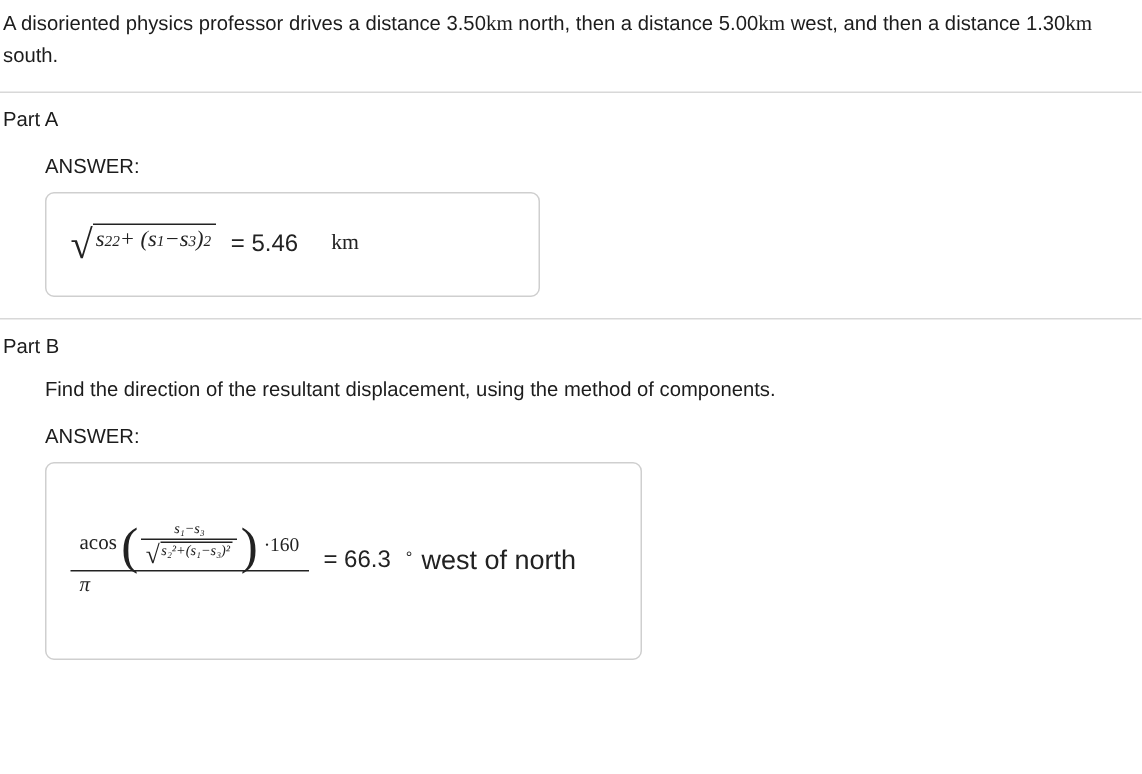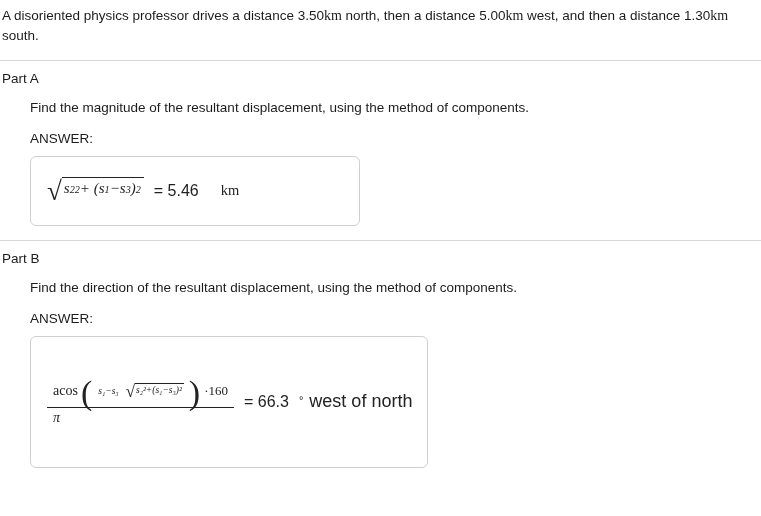--- a/index.html
+++ b/index.html
@@ -155,21 +155,21 @@
   .paren {
     font-size: 34px;
     font-family: "Liberation Serif", serif;
     line-height: 0.8;
     font-weight: 300;
     position: relative;
     top: 1px;
   }
   .inner-frac {
     display: inline-flex;
-    flex-direction: row;
+    flex-direction: column;
     align-items: center;
     margin: 0 2px;
   }
   .inner-num {
     font-size: 9.5px;
     font-style: italic;
     padding: 0 4px 1px 4px;
   }
   .inner-bar {
     border-top: 1px solid #222;
@@ -218,21 +218,20 @@
 <div class="page">
 
   <div class="problem-statement">
     <span>A disoriented physics professor drives a distance </span><span>3.50</span><span class="unit-serif">km</span><span> north, then a distance </span><span>5.00</span><span class="unit-serif">km</span><span> west, and then a distance </span><span>1.30</span><span class="unit-serif">km</span><span> south.</span>
   </div>
 
   <hr class="hr">
 
   <div class="part-title">Part A</div>
   <div class="part-body">
-    <div class="part-question">Find the magnitude of the resultant displacement, using the method of components.</div>
     <div class="answer-label">ANSWER:</div>
 
     <div class="answer-box a">
       <div class="math">
         <span class="sqrt">
           <span class="sqrt-sign">√</span>
           <span class="sqrt-body">
             <span>s</span>
               <sub>2</sub>
               <sup>2</sup>

